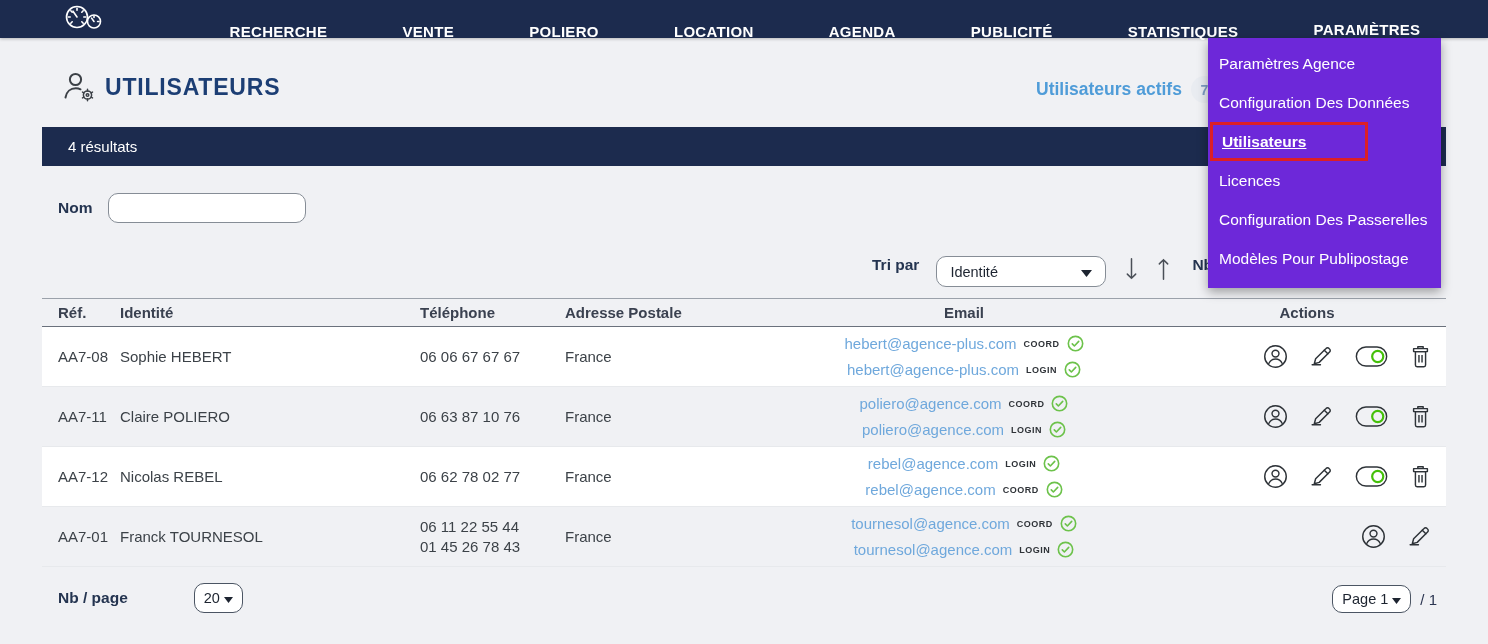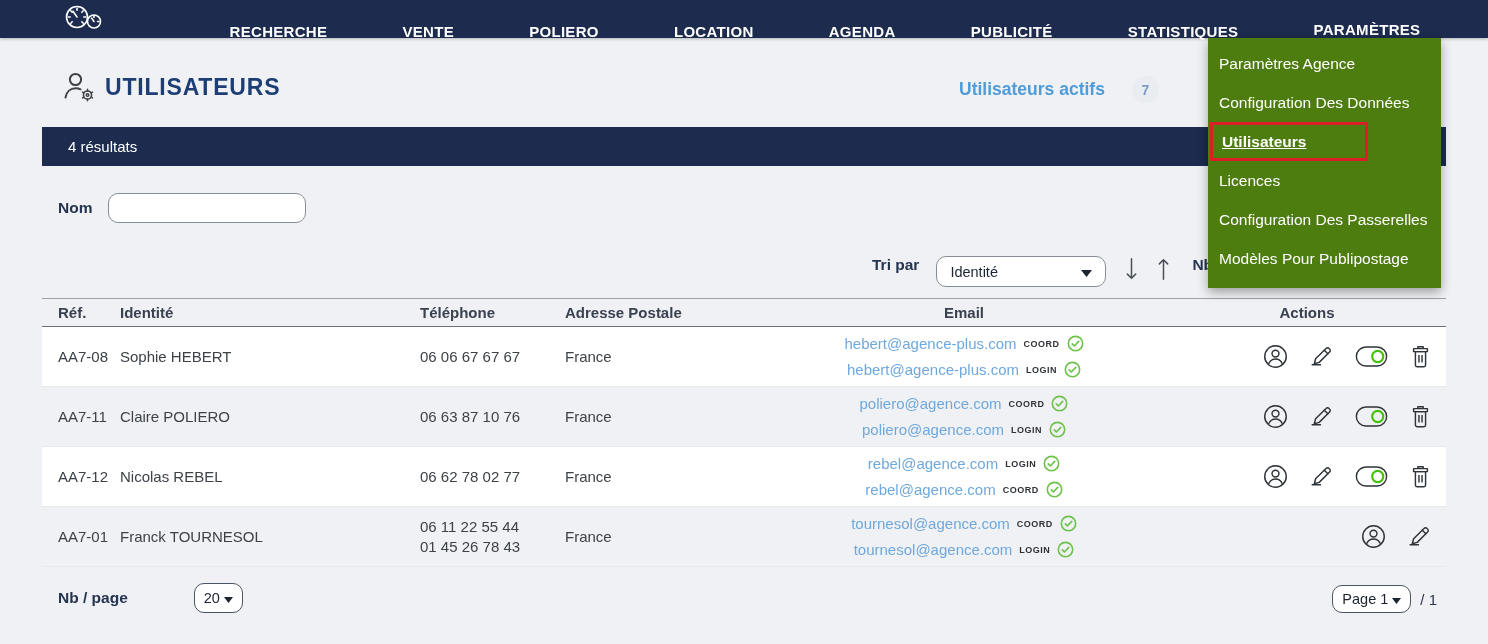--- a/index.html
+++ b/index.html
@@ -23,43 +23,43 @@
   .nav-item {
     display:flex; align-items:center; height:38px; padding:0 6px;
     color:#fff; font-size:15px; font-weight:bold; letter-spacing:.3px;
     cursor:pointer; border-bottom:4px solid transparent; border-top:4px solid transparent;
   }
   .nav-item.active { border-bottom:8px solid #737373; }
 
   
   .dropdown {
     position:absolute; left:1208px; top:38px; width:233px;
-    background:#4d7c0f; z-index:30; padding:6px 0 10px 0;
+    background:#6d28d9; z-index:30; padding:6px 0 10px 0;
     box-shadow:0 4px 10px rgba(0,0,0,.35);
   }
   .dd-item {
     height:39px; display:flex; align-items:center; padding-left:11px;
     color:#fff; font-size:15.5px; cursor:pointer;
   }
   .dd-item.highlighted { padding-left:2px; }
   .red-box {
     border:3px solid #dc1f26; width:158px; height:39px;
     display:flex; align-items:center; padding-left:9px;
   }
   .dd-item.highlighted span { font-weight:bold; text-decoration:underline; }
 
   
   .title-icon { position:absolute; left:62px; top:70px; }
   .page-title {
     position:absolute; left:105px; top:74px;
     font-size:23px; font-weight:bold; color:#1c3e74; letter-spacing:.8px;
   }
   .active-users {
-    position:absolute; left:959px; top:76px; z-index:1;
-    display:flex; align-items:center; gap:27px;
+    position:absolute; left:1036px; top:76px; z-index:1;
+    display:flex; align-items:center; gap:9px;
     color:#4f9cd8; font-size:17.5px; font-weight:bold; cursor:pointer;
   }
   .badge {
     width:27px; height:27px; border-radius:50%; background:#e9ecf1;
     color:#7d9cc4; font-size:14px; font-weight:bold;
     display:flex; align-items:center; justify-content:center;
   }
 
   
   .results-bar {

